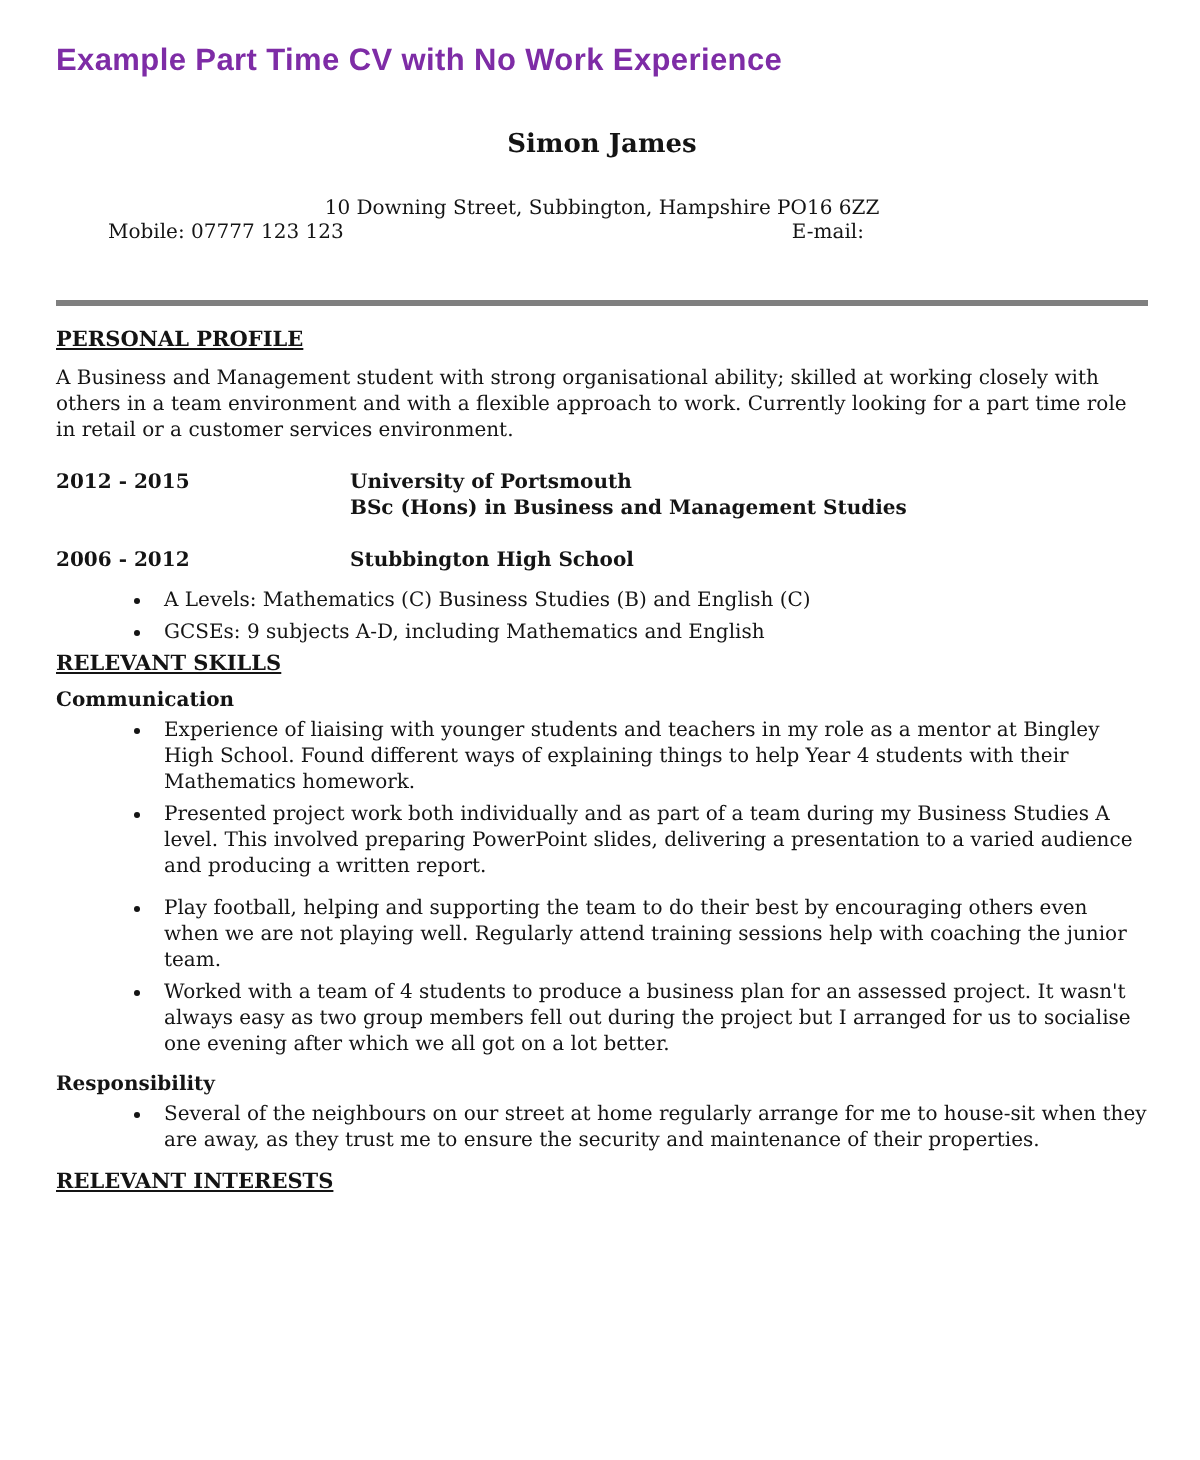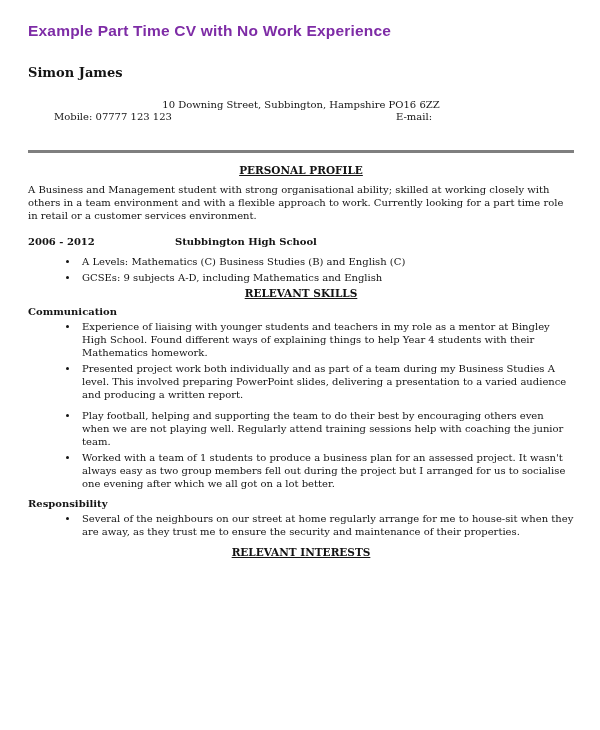--- a/index.html
+++ b/index.html
@@ -16,21 +16,21 @@
   .doc-title {
     font-family: "Liberation Sans", sans-serif;
     font-weight: 700;
     font-size: 15.5px;
     color: #7e2ca6;
     margin: 0 0 25px 0;
     letter-spacing: 0.2px;
   }
 
   .name {
-    text-align: left;
+    text-align: center;
     font-weight: 700;
     font-size: 13px;
     margin: 0 0 19px 0;
   }
   .address {
     text-align: center;
     font-size: 10px;
     margin-bottom: 1px;
   }
   .contact-row {
@@ -46,21 +46,20 @@
     background: #7f7f7f;
     border: none;
     margin: 0 0 11px 0;
   }
 
   .sec-heading {
     font-size: 10.5px;
     font-weight: 700;
     text-decoration: underline;
     margin: 0 0 7px 0;
-    text-align: center;
   }
   .body-text { font-size: 10px; line-height: 1.3; }
   .profile-text { margin: 0 0 13px 0; }
 
   .edu-row {
     display: flex;
     font-weight: 700;
     font-size: 10px;
     line-height: 1.3;
     margin-bottom: 13px;
@@ -106,20 +105,27 @@
     <hr class="rule">
   </div>
 
   <section>
     <h2 class="sec-heading">PERSONAL PROFILE</h2>
     <p class="body-text profile-text">A Business and Management student with strong organisational ability; skilled at working closely with others in a team environment and with a flexible approach to work.  Currently looking for a part time role in retail or a customer services environment.</p>
   </section>
 
   <section>
 
+    <div class="edu-row">
+      <div class="edu-dates">2012 - 2015</div>
+      <div class="edu-detail">
+        <div>University of Portsmouth</div>
+        <div>BSc (Hons) in Business and Management Studies</div>
+      </div>
+    </div>
 
     <div class="edu-row edu-row-2">
       <div class="edu-dates">2006 - 2012</div>
       <div class="edu-detail">
         <div>Stubbington High School</div>
       </div>
     </div>
 
     <ul class="bullets edu-bullets">
       <li>A Levels: Mathematics (C) Business Studies (B) and English (C)</li>
@@ -134,21 +140,21 @@
       <h3 class="skill-title">Communication</h3>
       <ul class="bullets">
         <li>Experience of liaising with younger students and teachers in my role as a mentor at Bingley High School.  Found different ways of explaining things to help Year 4 students with their Mathematics homework.</li>
         <li>Presented project work both individually and as part of a team during my Business Studies A level.  This involved preparing PowerPoint slides, delivering a presentation to a varied audience and producing a written report.</li>
       </ul>
     </div>
 
     <div class="skill-group">
       <ul class="bullets">
         <li>Play football, helping and supporting the team to do their best by encouraging others even when we are not playing well.  Regularly attend training sessions help with coaching the junior team.</li>
-        <li>Worked with a team of 1 students to produce a business plan for an assessed project.  It wasn't always easy as two group members fell out during the project but I arranged for us to socialise one evening after which we all got on a lot better.</li>
+        <li>Worked with a team of 4 students to produce a business plan for an assessed project.  It wasn't always easy as two group members fell out during the project but I arranged for us to socialise one evening after which we all got on a lot better.</li>
       </ul>
     </div>
 
     <div class="skill-group">
       <h3 class="skill-title">Responsibility</h3>
       <ul class="bullets">
         <li>Several of the neighbours on our street at home regularly arrange for me to house-sit when they are away, as they trust me to ensure the security and maintenance of their properties.</li>
       </ul>
     </div>
   </section>

